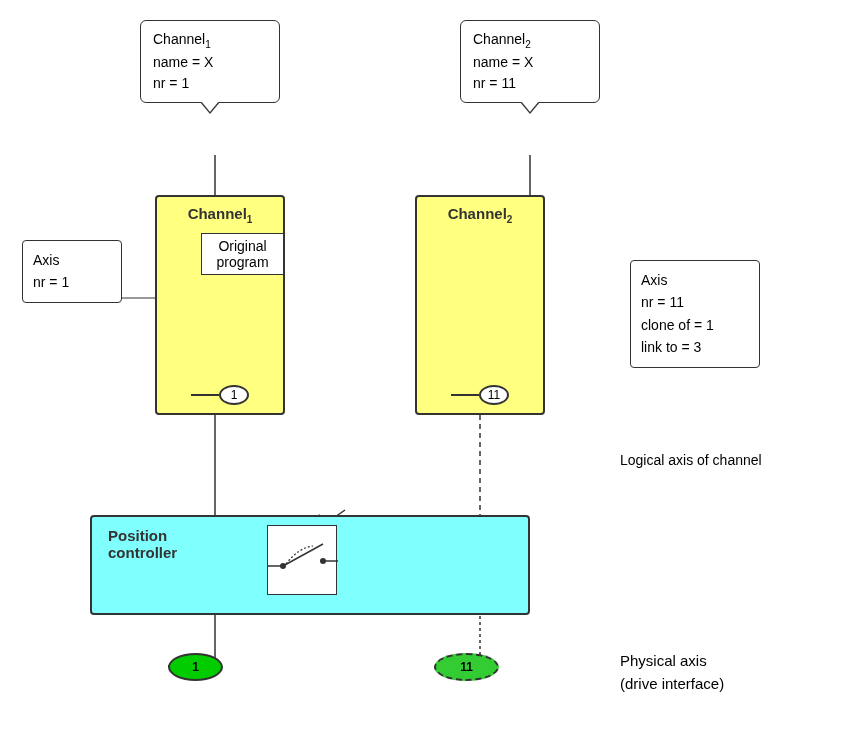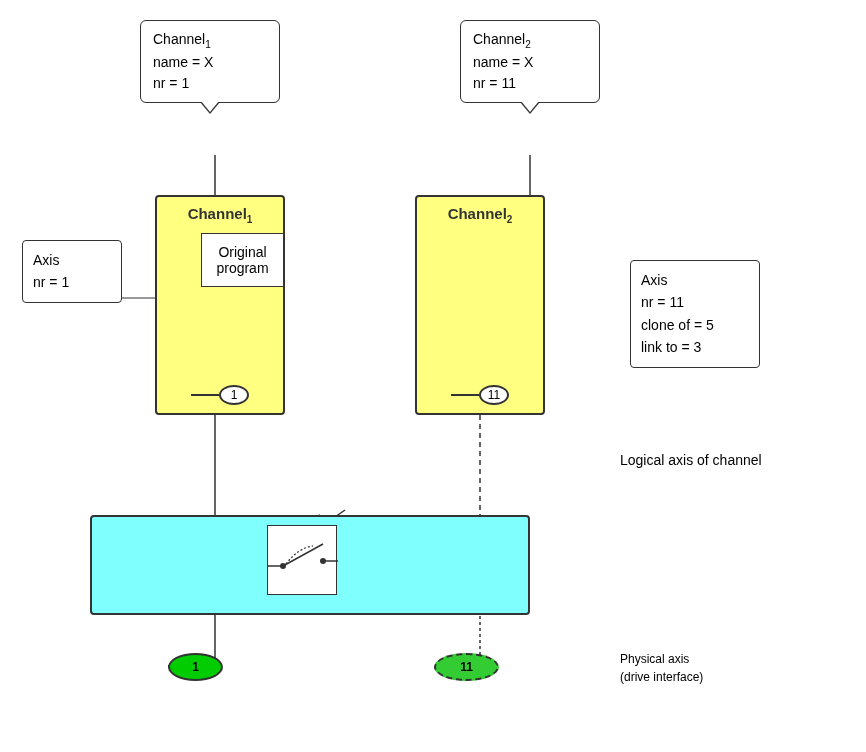--- a/index.html
+++ b/index.html
@@ -67,21 +67,21 @@
     }
     .channel-box .channel-title {
       font-size: 15px;
       font-weight: bold;
       color: #333;
       margin-bottom: 8px;
     }
     .program-box {
       background: white;
       border: 1.5px solid #333;
-      padding: 10px 14px;
+      padding: 4px 14px;
       font-size: 14px;
       text-align: center;
       margin-bottom: 12px;
       margin-left: 45px;
     }
     .axis-connector {
       display: flex;
       align-items: center;
       font-size: 13px;
       margin-top: auto;
@@ -202,21 +202,21 @@
   </div>
 
   <div style="position:absolute; left:22px; top:240px; width:100px; background:white; border:1.5px solid #333; padding:8px 10px; font-size:14px; line-height:1.6; border-radius:4px;">
     <span>Axis</span><br>
     <span>nr = 1</span>
   </div>
 
   <div style="position:absolute; left:630px; top:260px; width:130px; background:white; border:1.5px solid #333; padding:8px 10px; font-size:14px; line-height:1.6; border-radius:4px;">
     <span>Axis</span><br>
     <span>nr = 11</span><br>
-    <span>clone of = 5</span><br>
+    <span>clone of = 1</span><br>
     <span>link to = 3</span>
   </div>
 
   <div class="channel-box" style="left:155px; top:195px; width:130px; height:220px;">
     <div class="channel-title">
       Channel<sub>1</sub>
     </div>
     <div class="program-box">
       Original<br>program
     </div>
@@ -235,41 +235,42 @@
       <span class="connector-oval">11</span>
     </div>
   </div>
 
   <div style="position:absolute; left:620px; top:450px; font-size:14px; line-height:1.5;text-align:center;">
     <span>Logical axis
 of channel</span>
   </div>
 
   <div class="position-controller" style="left:90px; top:515px; width:440px; height:100px;">
+    <div class="pc-title">Position<br>controller</div>
 
     <div class="switch-box" style="left:175px; top:8px; width:70px; height:70px;">
       
       <svg width="70" height="70">
 
         <line x1="0" y1="40" x2="15" y2="40" stroke="#333" stroke-width="1.5"></line>
 
         <circle cx="15" cy="40" r="3" fill="#333"></circle>
 
         <line x1="15" y1="40" x2="55" y2="18" stroke="#333" stroke-width="1.5"></line>
 
         <line x1="55" y1="35" x2="70" y2="35" stroke="#333" stroke-width="1.5"></line>
 
         <path d="M 18 38 Q 30 22 45 20" stroke="#333" stroke-width="1.2" fill="none" stroke-dasharray="2,2"></path>
 
         <circle cx="55" cy="35" r="3" fill="#333"></circle>
       </svg>
     </div>
   </div>
 
-  <div style="position:absolute; left:620px; top:650px; font-size:12px; line-height:1.5;">
+  <div style="position:absolute; left:620px; top:650px; font-size:15px; line-height:1.5;">
     <span>Physical axis<br>(drive interface)</span>
   </div>
 
   <div style="position:absolute; left:168px; top:665px; display:flex; align-items:center;">
     <div style="width:20px; height:3px; background:#333;"></div>
     <div class="drive-oval" style="width:55px; height:28px;">
       <span>1</span>
     </div>
   </div>
 

